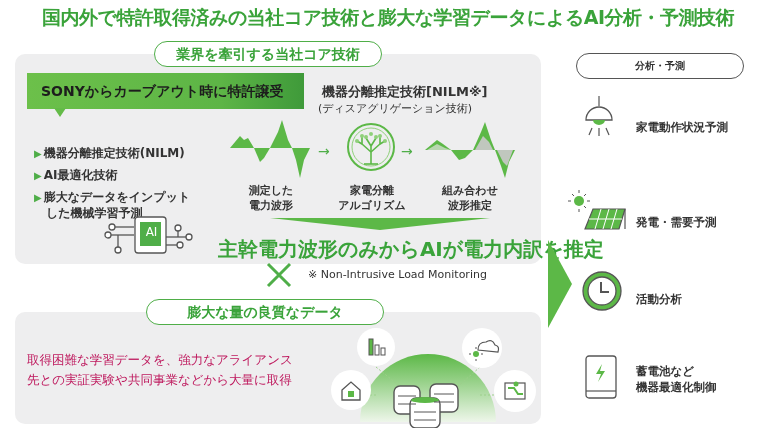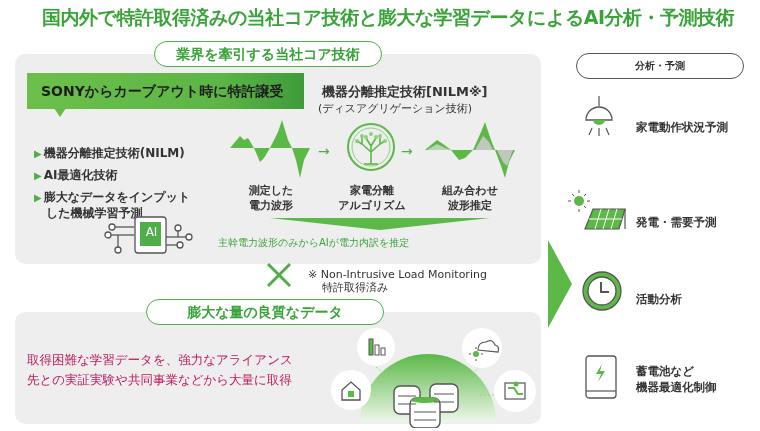--- a/index.html
+++ b/index.html
@@ -12,21 +12,21 @@
           color: #3aa33a; font-weight: bold; font-size: 14px; line-height: 24px; white-space: nowrap; }
   .pill-gray { border-color: #555; color: #333; font-weight: bold; }
   .callout { background: linear-gradient(90deg, #6cc04a 0%, #5db546 70%, #3f9a3a 100%); border-radius: 0;
              color: #1d1d1d; font-size: 14px; font-weight: bold; padding: 0 14px; line-height: 36px; white-space: nowrap; }
   .callout-tail { width: 0; height: 0; border-left: 6px solid transparent; border-right: 6px solid transparent; border-top: 9px solid #64bb48; }
   .bullet { font-size: 12px; font-weight: bold; color: #333; line-height: 16px; white-space: nowrap; margin-top: 19px; }
   .bullet .tri { color: #4fae48; font-size: 10px; margin-right: 2px; }
   .cap { font-size: 11px; font-weight: bold; text-align: center; line-height: 15px; color: #333; white-space: nowrap; }
   .nilm-title { font-size: 13px; font-weight: bold; color: #333; white-space: nowrap; }
   .nilm-sub { font-size: 11px; color: #333; white-space: nowrap; }
-  .result { font-size: 10px; font-weight: normal; color: #3aa33a; white-space: nowrap; }
+  .result { font-size: 20px; font-weight: bold; color: #3aa33a; white-space: nowrap; }
   .note { font-size: 11px; color: #333; line-height: 13px; white-space: nowrap; }
   .body-text { font-size: 12.5px; font-weight: normal; color: #be185d; line-height: 20px; white-space: nowrap; }
   .right-label { font-size: 11.5px; font-weight: bold; color: #333; line-height: 16px; white-space: nowrap; }
   .circle-w { background: #fff; border-radius: 50%; }
 </style>
 </head>
 <body>
 
 <div class="abs title">国内外で特許取得済みの当社コア技術と膨大な学習データによるAI分析・予測技術</div>
 
@@ -133,21 +133,20 @@
 <div class="abs" style="left:270px; top:218px; width:0; height:0; border-left:110px solid transparent; border-right:110px solid transparent; border-top:12px solid #5cb847;"></div>
 <div class="abs result" style="left:218px; top:236px;">主幹電力波形のみからAIが電力内訳を推定</div>
 
 <div class="abs" style="left:266px; top:262px; width:26px; height:26px;">
   <svg width="26" height="26" viewBox="0 0 26 26">
       <path d="M2 2 L24 24 M24 2 L2 24" stroke="#4fae48" stroke-width="3"></path>
     </svg>
 </div>
 <div class="abs note" style="left:308px; top:268px;">
   <div>※ Non-Intrusive Load Monitoring</div>
-  <div style="padding-left:14px;">特許取得済み</div>
 </div>
 
 <div class="abs panel" style="left:15px; top:312px; width:526px; height:112px;"></div>
 <div class="abs pill" style="left:146px; top:299px; width:238px;">膨大な量の良質なデータ</div>
 <div class="abs body-text" style="left:27px; top:350px;">
   <div>取得困難な学習データを、強力なアライアンス</div>
   <div>先との実証実験や共同事業などから大量に取得</div>
 </div>
 
 <div class="abs" style="left:330px; top:322px; width:210px; height:106px;">

